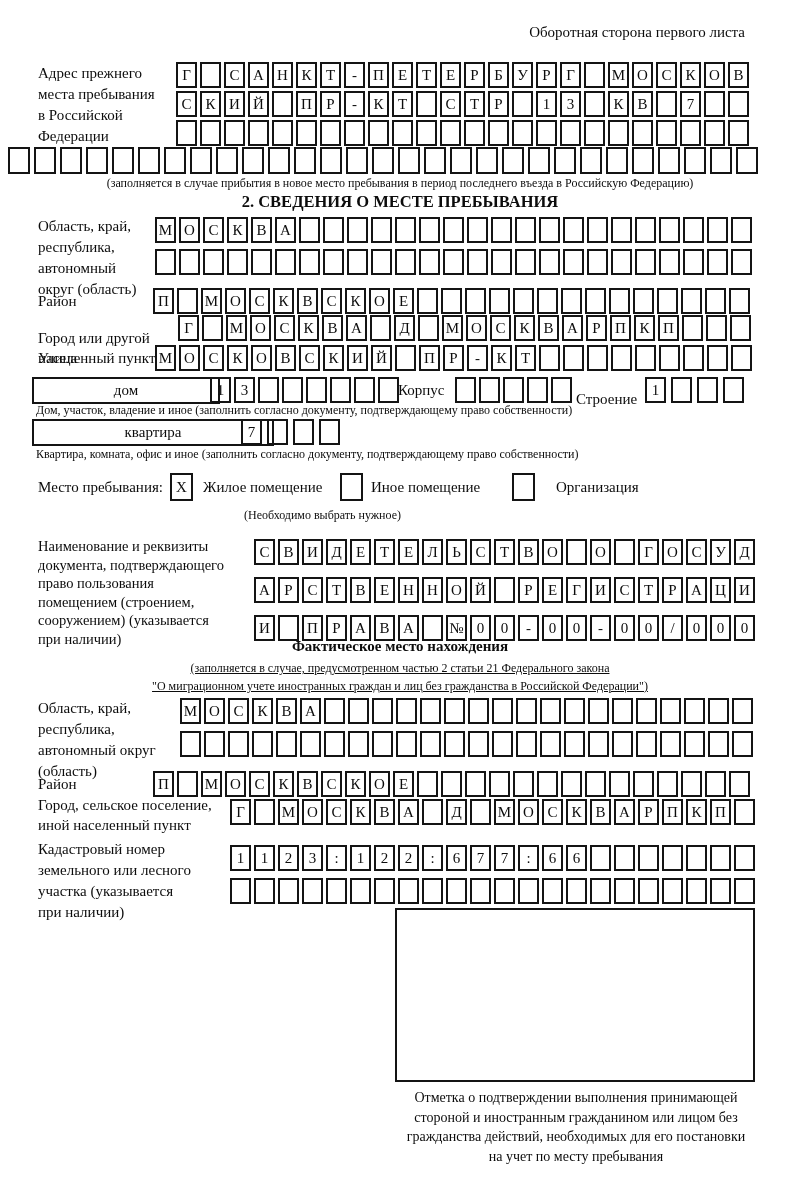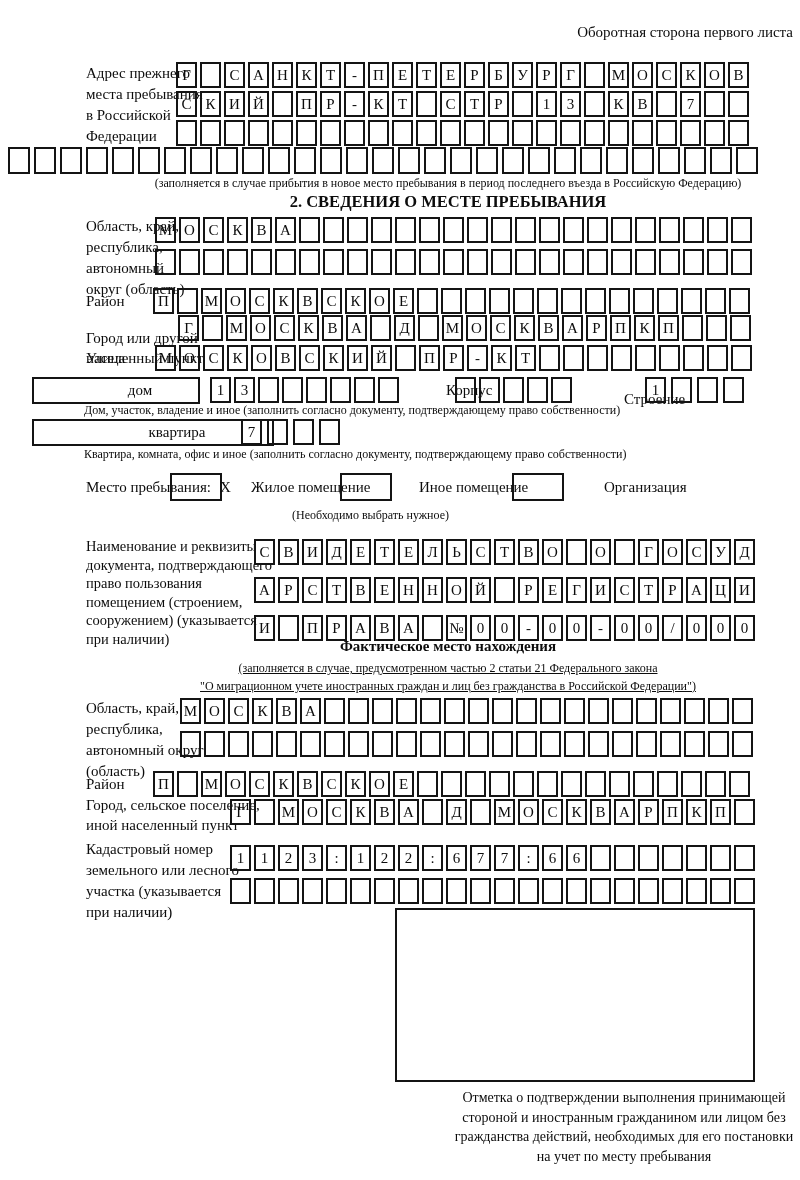--- a/index.html
+++ b/index.html
@@ -1,18 +1,18 @@
 <!DOCTYPE html>
 <html><head>
 <meta charset="utf-8">
 <style>
   html,body{margin:0;padding:0;background:#fff;}
   body{width:800px;height:1180px;position:relative;overflow:hidden;
        font-family:"Liberation Serif","DejaVu Serif",serif;color:#0c0c0c;}
-  .abs{position:absolute;padding-left:48px;}
+  .abs{position:absolute;}
   .lbl{font-size:15px;line-height:21px;white-space:pre-line;}
   .note{font-size:12px;white-space:pre-line;}
   .ctr{left:0;width:800px;text-align:center;}
   .bold{font-weight:bold;}
   .cellrow{position:absolute;display:flex;gap:3px;white-space:nowrap;}
   .cell{box-sizing:border-box;flex:0 0 auto;width:21px;height:26px;
         border:2px solid #141414;text-align:center;font-size:15px;line-height:22px;
         font-family:"Liberation Serif","DejaVu Serif",serif;}
   .cellrow.lg{gap:4px;}
   .cellrow.lg .cell{width:22px;height:27px;}
@@ -284,21 +284,21 @@
     <span class="cell"></span>
     <span class="cell"></span>
     <span class="cell"></span>
     <span class="cell"></span>
     <span class="cell"></span>
     <span class="cell"></span>
     <span class="cell"></span>
     <span class="cell"></span>
   </div>
 
-<div class="abs wbox" style="top:377px;left:32px;width:168px;">дом</div>
+<div class="abs wbox" style="top:377px;left:32px;width:188px;">дом</div>
 <div class="cellrow" style="top:377px;left:210px;">
     <span class="cell">1</span>
     <span class="cell">3</span>
     <span class="cell"></span>
     <span class="cell"></span>
     <span class="cell"></span>
     <span class="cell"></span>
     <span class="cell"></span>
     <span class="cell"></span>
   </div>

